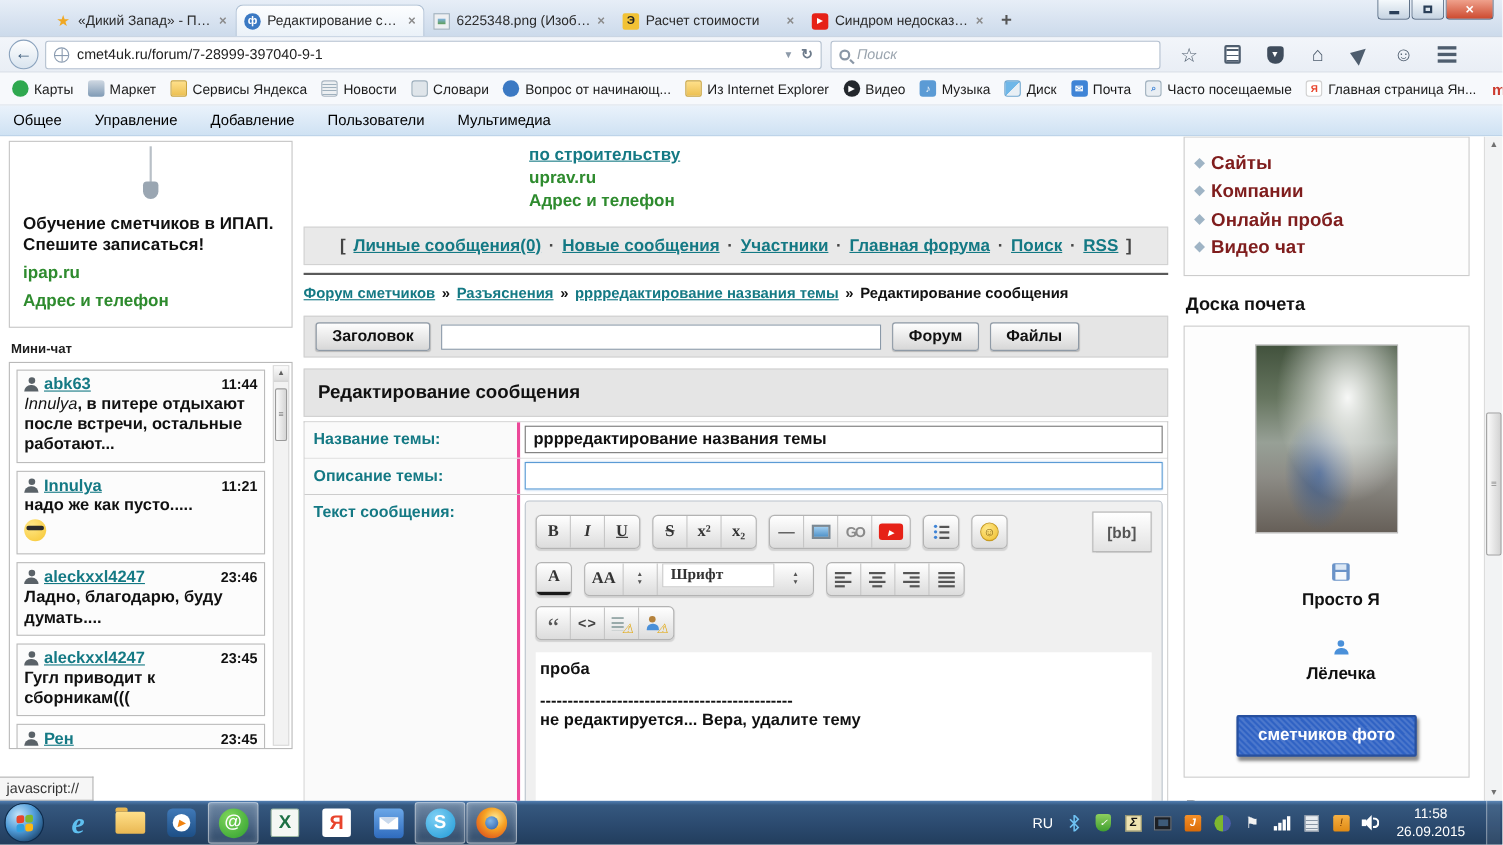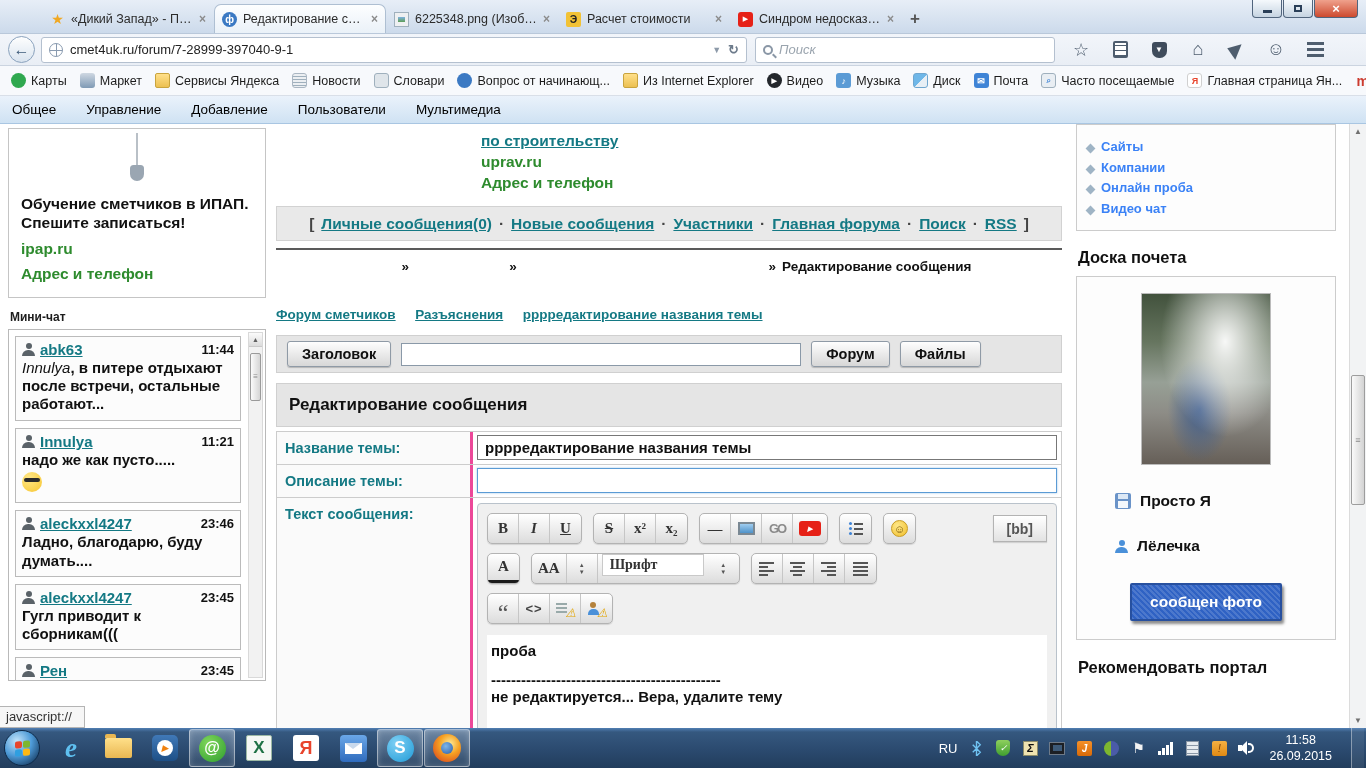--- a/index.html
+++ b/index.html
@@ -132,21 +132,21 @@
   
   #maincol { position:absolute; left:276px; top:0; width:786px; }
   .ad2 { margin:6px 0 0 205px; line-height:21px; }
   .ad2-link { color:#147984; font-weight:bold; font-size:15.5px; text-decoration:underline; display:block; }
   .ad2-green { color:#2e8b2e; font-weight:bold; font-size:15.5px; }
   .forum-nav { margin-top:13px; background:#e9e9e9; border:1px solid #d2d2d2; height:35px;
     display:flex; align-items:center; justify-content:center; gap:7px; font-size:15.5px; font-weight:bold; color:#444; }
   .forum-nav a { color:#147984; text-decoration:underline; }
   .hr-dark { margin-top:7px; border-top:2px solid #5a5a5a; }
   .breadcrumb { margin-top:9px; font-size:13.5px; font-weight:bold; color:#111; display:flex; gap:6px; flex-wrap:wrap; }
-  .breadcrumb a { color:#147984; text-decoration:underline;margin-top:48px; }
+  .breadcrumb a { color:#147984; text-decoration:underline; }
   .form-topbar { margin-top:13px; background:#e5e5e5; border:1px solid #d0d0d0; height:38px;
     display:flex; align-items:center; padding:0 10px; gap:10px; }
   .btn-grey { background:linear-gradient(#fefefe,#d7d7d7); border:1px solid #8f9aa6; border-radius:3px;
     padding:4px 14px; font-weight:bold; font-size:14.5px; color:#111; box-shadow:0 1px 1px rgba(0,0,0,.2);
     font-family:"Liberation Sans",sans-serif; }
   .tb-input { width:400px; height:23px; border:1px solid #8a99a8; background:#fff; }
   .heading-bar { margin-top:10px; background:#e5e5e5; border:1px solid #d0d0d0; padding:11px 12px;
     font-size:17px; font-weight:bold; color:#111; }
   .form-table { margin-top:4px; border:1px solid #ccc; border-bottom:none; }
   .frow { display:flex; border-bottom:1px solid #ccc; }
@@ -174,21 +174,21 @@
   .ico-link { letter-spacing:-2px; color:#8a8a8a; font-weight:bold; font-size:13px; }
   .ico-yt { width:22px; height:15px; background:#e62117; border-radius:3px; display:flex; align-items:center;
     justify-content:center; color:#fff; font-size:6.5px; font-weight:bold; }
   .ico-list { display:flex; flex-direction:column; gap:2px; }
   .ico-list i { display:flex; align-items:center; gap:2px; }
   .ico-list i::before { content:""; width:3px; height:3px; border-radius:50%; background:#3f84d6; }
   .ico-list i::after { content:""; width:9px; height:2px; background:#555; }
   .ico-smile { width:17px; height:17px; border-radius:50%; background:radial-gradient(circle at 35% 30%, #ffe787, #f0bf2e);
     border:1px solid #c79b22; color:#7a5b10; font-size:11px; display:flex; align-items:center; justify-content:center; }
   .bb-btn { margin-left:auto; background:linear-gradient(#ffffff,#e2e2e2); border:1px solid #b3b3b3;
-    border-radius:0; height:27px; padding:0 13px; display:flex; align-items:center;
+    border-radius:0; height:37px; padding:0 13px; display:flex; align-items:center;
     font-weight:bold; color:#555; font-size:14px; box-shadow:0 1px 1px rgba(0,0,0,.12); }
   .g-color { border-bottom:3px solid #1a1a1a; line-height:1; padding-bottom:1px;
     font-family:"Liberation Serif",serif; font-weight:bold; }
   .spin { display:flex; flex-direction:column; justify-content:center; gap:1px; font-size:6px; color:#555; line-height:1; }
   .font-box { background:#fff; border:1px solid #c9c9c9; width:102px; height:22px; margin:0 4px;
     display:flex; align-items:center; padding:0 7px; font-family:"Liberation Serif",serif;
     font-weight:bold; font-size:14px; color:#333; }
   .al { display:flex; flex-direction:column; gap:2px; }
   .al i { height:2px; background:#555; display:block; }
   .al-l i:nth-child(1){width:15px}.al-l i:nth-child(2){width:9px}.al-l i:nth-child(3){width:15px}.al-l i:nth-child(4){width:9px}
@@ -207,30 +207,30 @@
   .msg-area { margin-top:11px; padding:6px 4px 4px; min-height:158px; background:#fff; }
   .eline { font-weight:bold; font-size:15px; color:#111; min-height:19px; line-height:19px; }
   .eline.gap { min-height:15px; }
   .eline.dashes { letter-spacing:0; line-height:10px; min-height:12px; }
 
   
   #rightcol { position:absolute; left:1076px; top:0; width:260px; }
   .rlinks { border:1px solid #ccc; background:#fdfdfd; padding:9px 10px; }
   .rlink-row { display:flex; gap:7px; margin:5px 0; align-items:flex-start; }
   .bullet { width:7px; height:7px; background:#9fb4c5; transform:rotate(45deg); margin-top:6px; flex:none; }
-  .rlink { color:#3b82f6; font-weight:bold; font-size:13px; line-height:1.2; }
+  .rlink { color:#7f1d1d; font-weight:bold; font-size:17px; line-height:1.2; }
   .honor-title { margin:17px 0 9px 2px; font-weight:bold; font-size:16.5px; color:#111; }
   .honor-box { border:1px solid #ccc; background:#fdfdfd; padding:16px 12px 14px; }
   .photo { width:130px; height:172px; margin:0 auto; border:1px solid #bbb;
     background:
       radial-gradient(ellipse at 65% 28%, rgba(255,255,255,.95), rgba(255,255,255,0) 55%),
       radial-gradient(ellipse at 45% 68%, #3f5d8c, rgba(63,93,140,0) 32%),
       linear-gradient(180deg, #42523d 0%, #66755f 28%, #97a096 52%, #8d8c86 70%, #665f58 100%); }
   .member-row { display:flex; gap:9px; align-items:center; margin-top:27px; font-weight:bold;
-    font-size:15.5px; color:#111; padding-left:26px; }
+    font-size:15.5px; color:#111; padding-left:26px;flex-direction:column; }
   .floppy-ico { width:16px; height:16px; background:#6a93c8; border-radius:2px; position:relative; flex:none; }
   .floppy-ico::before { content:""; position:absolute; left:3px; top:1px; width:10px; height:5px; background:#dce8f5; }
   .floppy-ico::after { content:""; position:absolute; left:3px; bottom:1px; width:10px; height:7px; background:#f4f8fc; }
   .add-photo { display:block; margin:28px auto 4px; color:#fff; font-weight:bold; font-size:15.5px;
     padding:8px 18px; border:2px solid #27509f; border-radius:2px;
     background:#2f62c4 repeating-linear-gradient(45deg, rgba(255,255,255,.14) 0 2px, transparent 2px 4px);
     box-shadow:2px 3px 3px rgba(0,0,0,.45); font-family:"Liberation Sans",sans-serif; }
   .recommend-title { margin:18px 0 9px 2px; font-weight:bold; font-size:16.5px; color:#111; }
 
   
@@ -721,21 +721,21 @@
     <div class="honor-box">
       <div class="photo"></div>
       <div class="member-row">
         <span class="floppy-ico"></span>
         <a style="color:#111">Просто Я</a>
       </div>
       <div class="member-row">
         <span class="person-ico blue"></span>
         <a style="color:#111">Лёлечка</a>
       </div>
-      <button class="add-photo">сообщен фото</button>
+      <button class="add-photo">сметчиков фото</button>
     </div>
 
     <div class="recommend-title">Рекомендовать портал</div>
 
   </div>
 
   <div id="mainscroll">
     <div class="ms-arrow">▲</div>
     <div class="ms-thumb">≡</div>
     <div class="ms-arrow down">▼</div>

